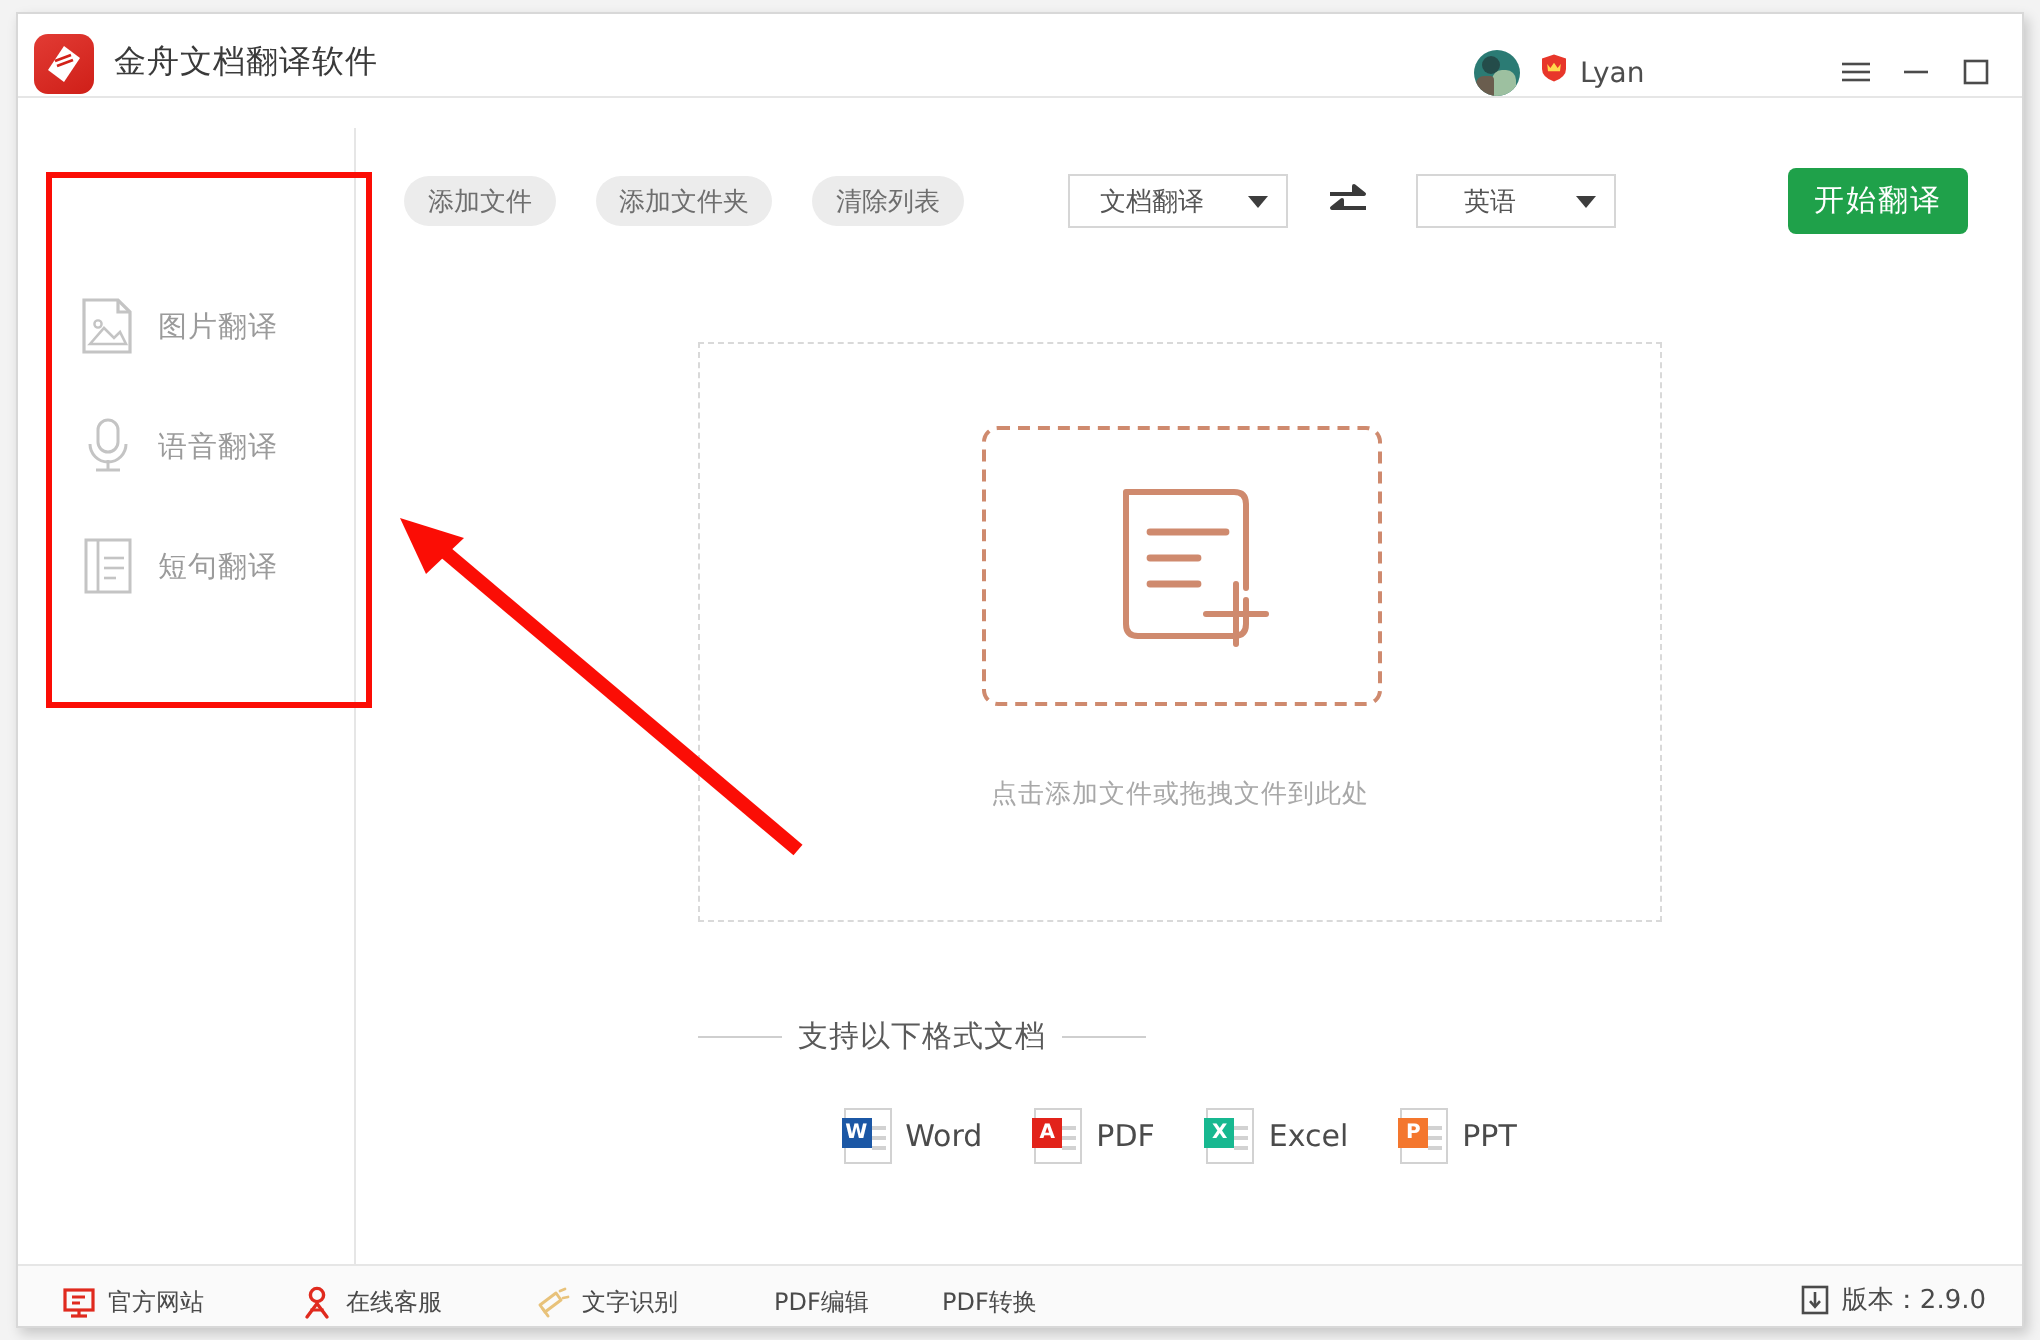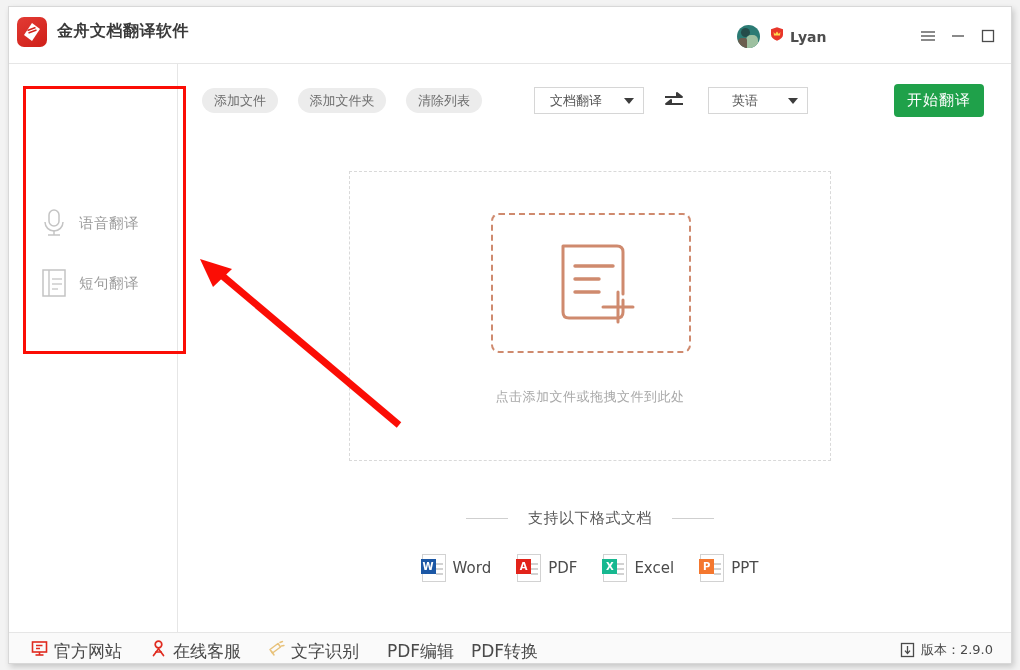--- a/index.html
+++ b/index.html
@@ -15,24 +15,23 @@
     width: 1004px; height: 658px;
     background: #ffffff;
     border: 1px solid #d8d8d8;
     box-shadow: 2px 3px 6px rgba(0,0,0,0.18);
     overflow: hidden;
   }
 
   
   .titlebar {
     position: absolute; left: 0; top: 0;
-    width: 1004px; height: 57px;
+    width: 1004px; height: 42px;
     background: #ffffff;
     border-bottom: 1px solid #e6e6e6;
-    font-weight: bold;
   }
   .logo {
     position: absolute; left: 8px; top: 10px;
     width: 30px; height: 30px;
     border-radius: 7px;
     background: linear-gradient(150deg,#e23b34 0%, #cf1f18 100%);
   }
   .logo .mark {
     position: absolute; left: 7px; top: 6px;
     width: 16px; height: 18px;
@@ -155,21 +154,21 @@
   .dz-doc { position: absolute; left: 58px; top: 25px; width: 90px; height: 90px; }
   .dz-text {
     position: absolute; left: 0; right: 0; top: 216px;
     text-align: center; font-size: 13px; color: #a8a8a8;
     letter-spacing: .5px;
   }
 
   
   .fmt-head {
     position: absolute; left: 340px; top: 500px; width: 482px; height: 22px;
-    display: flex; align-items: center; justify-content: center; gap: 20px;
+    display: flex; align-items: center; justify-content: flex-start; gap: 8px;
   }
   .fmt-head .rule { width: 42px; height: 1px; background: #cfcfcf; }
   .fmt-head .fh-text { font-size: 15px; color: #5a5a5a; letter-spacing: .5px; }
   .fmt-row {
     position: absolute; left: 340px; top: 542px; width: 482px; height: 38px;
     display: flex; align-items: center; justify-content: center; gap: 26px;
   }
   .fmt-item { display: flex; align-items: center; gap: 7px; }
   .fmt-icon { position: relative; width: 24px; height: 28px; }
   .fmt-icon .sheet {
@@ -186,22 +185,22 @@
 
   
   .footer {
     position: absolute; left: 0; top: 625px;
     width: 1004px; height: 33px;
     background: #fafafa;
     border-top: 1px solid #e6e6e6;
   }
   .foot-item {
     position: absolute; top: 7px; height: 20px;
-    display: flex; align-items: flex-start; gap: 6px;
-    font-size: 17px; color: #4a4a4a;
+    display: flex; align-items: flex-end; gap: 6px;
+    font-size: 12px; color: #4a4a4a;
     cursor: pointer;
   }
   #foot-website { left: 22px; }
   #foot-service { left: 141px; }
   #foot-ocr     { left: 258px; }
   #foot-pdfedit { left: 378px; }
   #foot-pdfconv { left: 462px; }
   #foot-version {
     position: absolute; right: 20px; top: 7px; height: 20px;
     display: flex; align-items: center; gap: 6px;
@@ -271,20 +270,29 @@
         <line x1="3.5" y1="3.5" x2="14.5" y2="14.5"></line>
             <line x1="14.5" y1="3.5" x2="3.5" y2="14.5"></line>
       </g>
         </svg>
     </div>
   </div>
 
   <div class="sidebar">
 
 
+    <div class="side-item" style="top:68px">
+      <svg class="si-icon" viewBox="0 0 28 30">
+        <path d="M2 2 H19 L25 8 V28 H2 Z" fill="#fff" stroke="#c4c4c4" stroke-width="1.6"></path>
+        <path d="M19 2 V8 H25" fill="none" stroke="#c4c4c4" stroke-width="1.6"></path>
+        <circle cx="9" cy="14" r="1.8" fill="none" stroke="#c4c4c4" stroke-width="1.2"></circle>
+        <path d="M5 24 L12 16 L17 21 L20 18 L23 24 Z" fill="none" stroke="#c4c4c4" stroke-width="1.3"></path>
+      </svg>
+      <div class="si-label">图片翻译</div>
+    </div>
 
     <div class="side-item" style="top:128px">
       <svg class="si-icon" viewBox="0 0 28 30">
         <rect x="9" y="2" width="10" height="16" rx="5" fill="none" stroke="#c4c4c4" stroke-width="1.5"></rect>
         <path d="M5 14 A9 9 0 0 0 23 14" fill="none" stroke="#c4c4c4" stroke-width="1.5"></path>
         <line x1="14" y1="22" x2="14" y2="27" stroke="#c4c4c4" stroke-width="1.5"></line>
         <line x1="8" y1="27" x2="20" y2="27" stroke="#c4c4c4" stroke-width="1.5"></line>
       </svg>
       <div class="si-label">语音翻译</div>
     </div>

